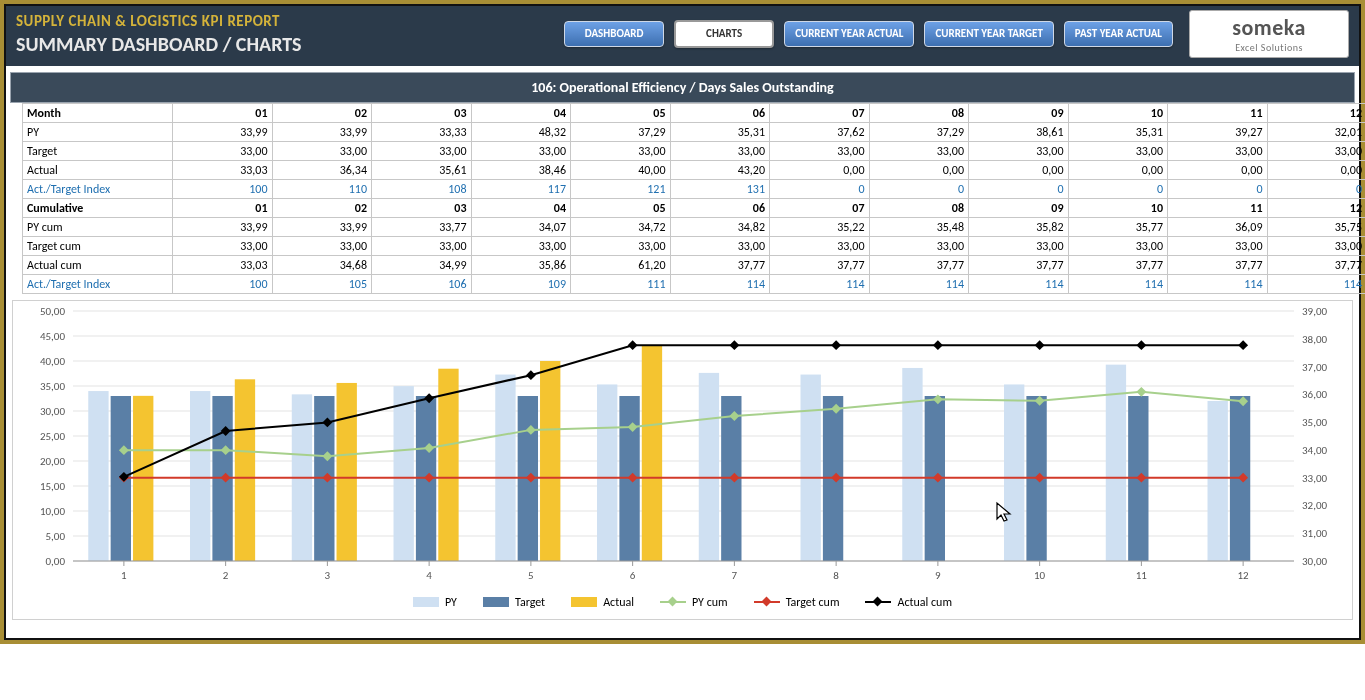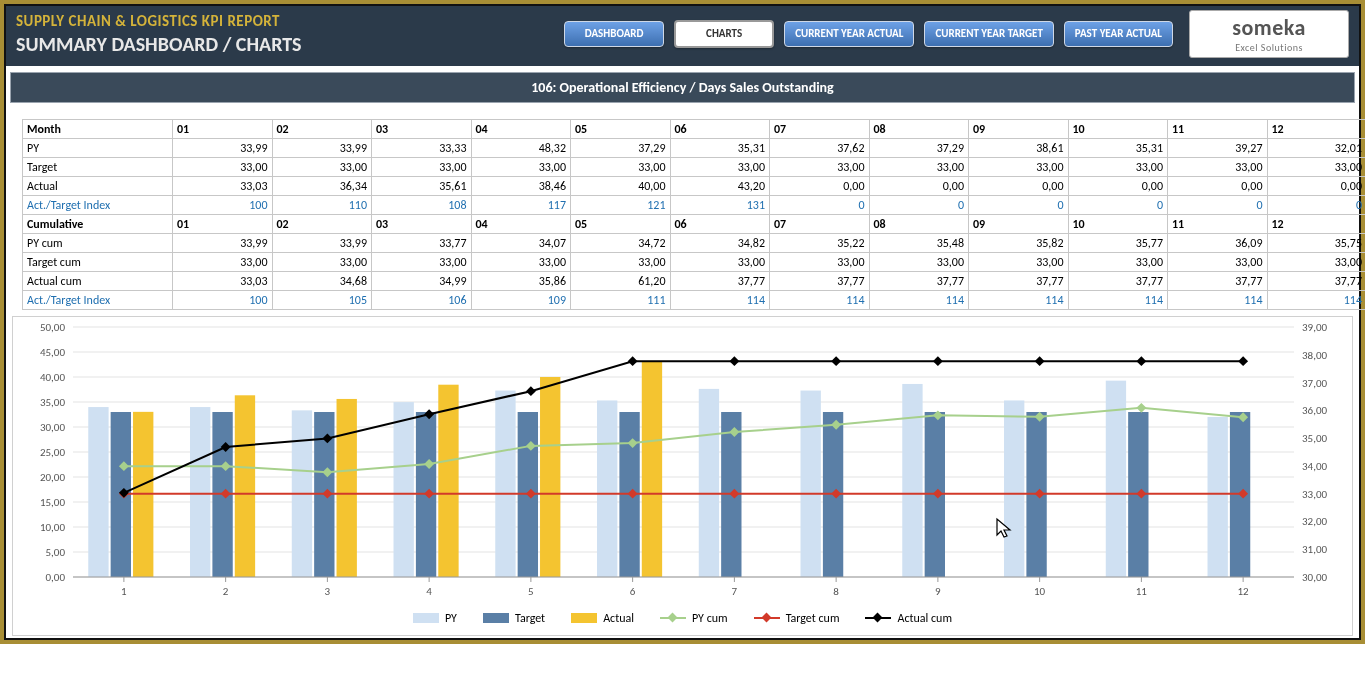--- a/index.html
+++ b/index.html
@@ -9,26 +9,26 @@
   .header { background:#2b3a4a; color:#fff; padding:4px 10px 8px 10px; display:flex; align-items:center; }
   .header-left { flex:1; }
   .title { color:#d4b33a; font-weight:bold; font-size:15px; letter-spacing:0.5px; }
   .subtitle { color:#e8e8e8; font-weight:bold; font-size:20px; margin-top:2px;}
   .nav-btns { display:flex; gap:10px; align-items:center; margin-right:16px;}
   .nav-btn { background:linear-gradient(#6da1e6,#3d6fb0); color:#fff; border:1px solid #cfd8e6; border-radius:4px; padding:6px 10px; text-align:center; font-weight:bold; font-size:11px; min-width:100px; box-shadow:0 1px 2px rgba(0,0,0,0.3); line-height:1.1;}
   .nav-btn.active { background:#fff; color:#333; border:2px solid #999; }
   .logo { background:#fff; border:1px solid #aaa; border-radius:3px; height:48px; width:160px; display:flex; flex-direction:column; align-items:center; justify-content:center; padding:2px 19px;}
   .logo .big { font-size:22px; font-weight:bold; color:#555; letter-spacing:0.5px;}
   .logo .small { font-size:10px; color:#777; letter-spacing:0.5px;}
-  .section-title { background:#3a4a5a; color:#fff; font-weight:bold; text-align:center; padding:6px 0; font-size:14px; border:1px solid #9aa4af; margin:6px 4px 16px 4px;}
+  .section-title { background:#3a4a5a; color:#fff; font-weight:bold; text-align:center; padding:6px 0; font-size:14px; border:1px solid #9aa4af; margin:6px 4px 0 4px;}
   table.kpi { border-collapse:collapse; width:calc(100% - 8px); margin:0 16px; font-size:12px; }
   table.kpi th, table.kpi td { border:1px solid #c7c7c7; padding:2px 4px; height:18px; }
   table.kpi td.lbl { text-align:left; font-weight:normal; width:150px; }
   table.kpi td.num { text-align:right; }
-  table.kpi tr.head td { font-weight:bold; text-align:left; }
+  table.kpi tr.head td { font-weight:bold; text-align:right; }
   table.kpi tr.head td.lbl { text-align:left; }
   table.kpi tr.idx td { color:#1f6fb0; }
   .chart-wrap { margin:6px 6px 0 6px; border:1px solid #d0d0d0; height:320px; position:relative; background:#fff; }
   svg { display:block; }
   .legend { display:flex; gap:26px; align-items:center; justify-content:center; padding:4px 0 0 0; font-size:12px;}
   .legend .item { display:flex; align-items:center; gap:6px;}
   .sw { width:26px; height:10px; }
   .sw.line { height:2px; border-top:2px solid; width:26px; position:relative;}
   .sw.line .dot { position:absolute; width:7px; height:7px; top:-5px; left:9px; transform:rotate(45deg);}
   .cursor { position:absolute; pointer-events:none; }

